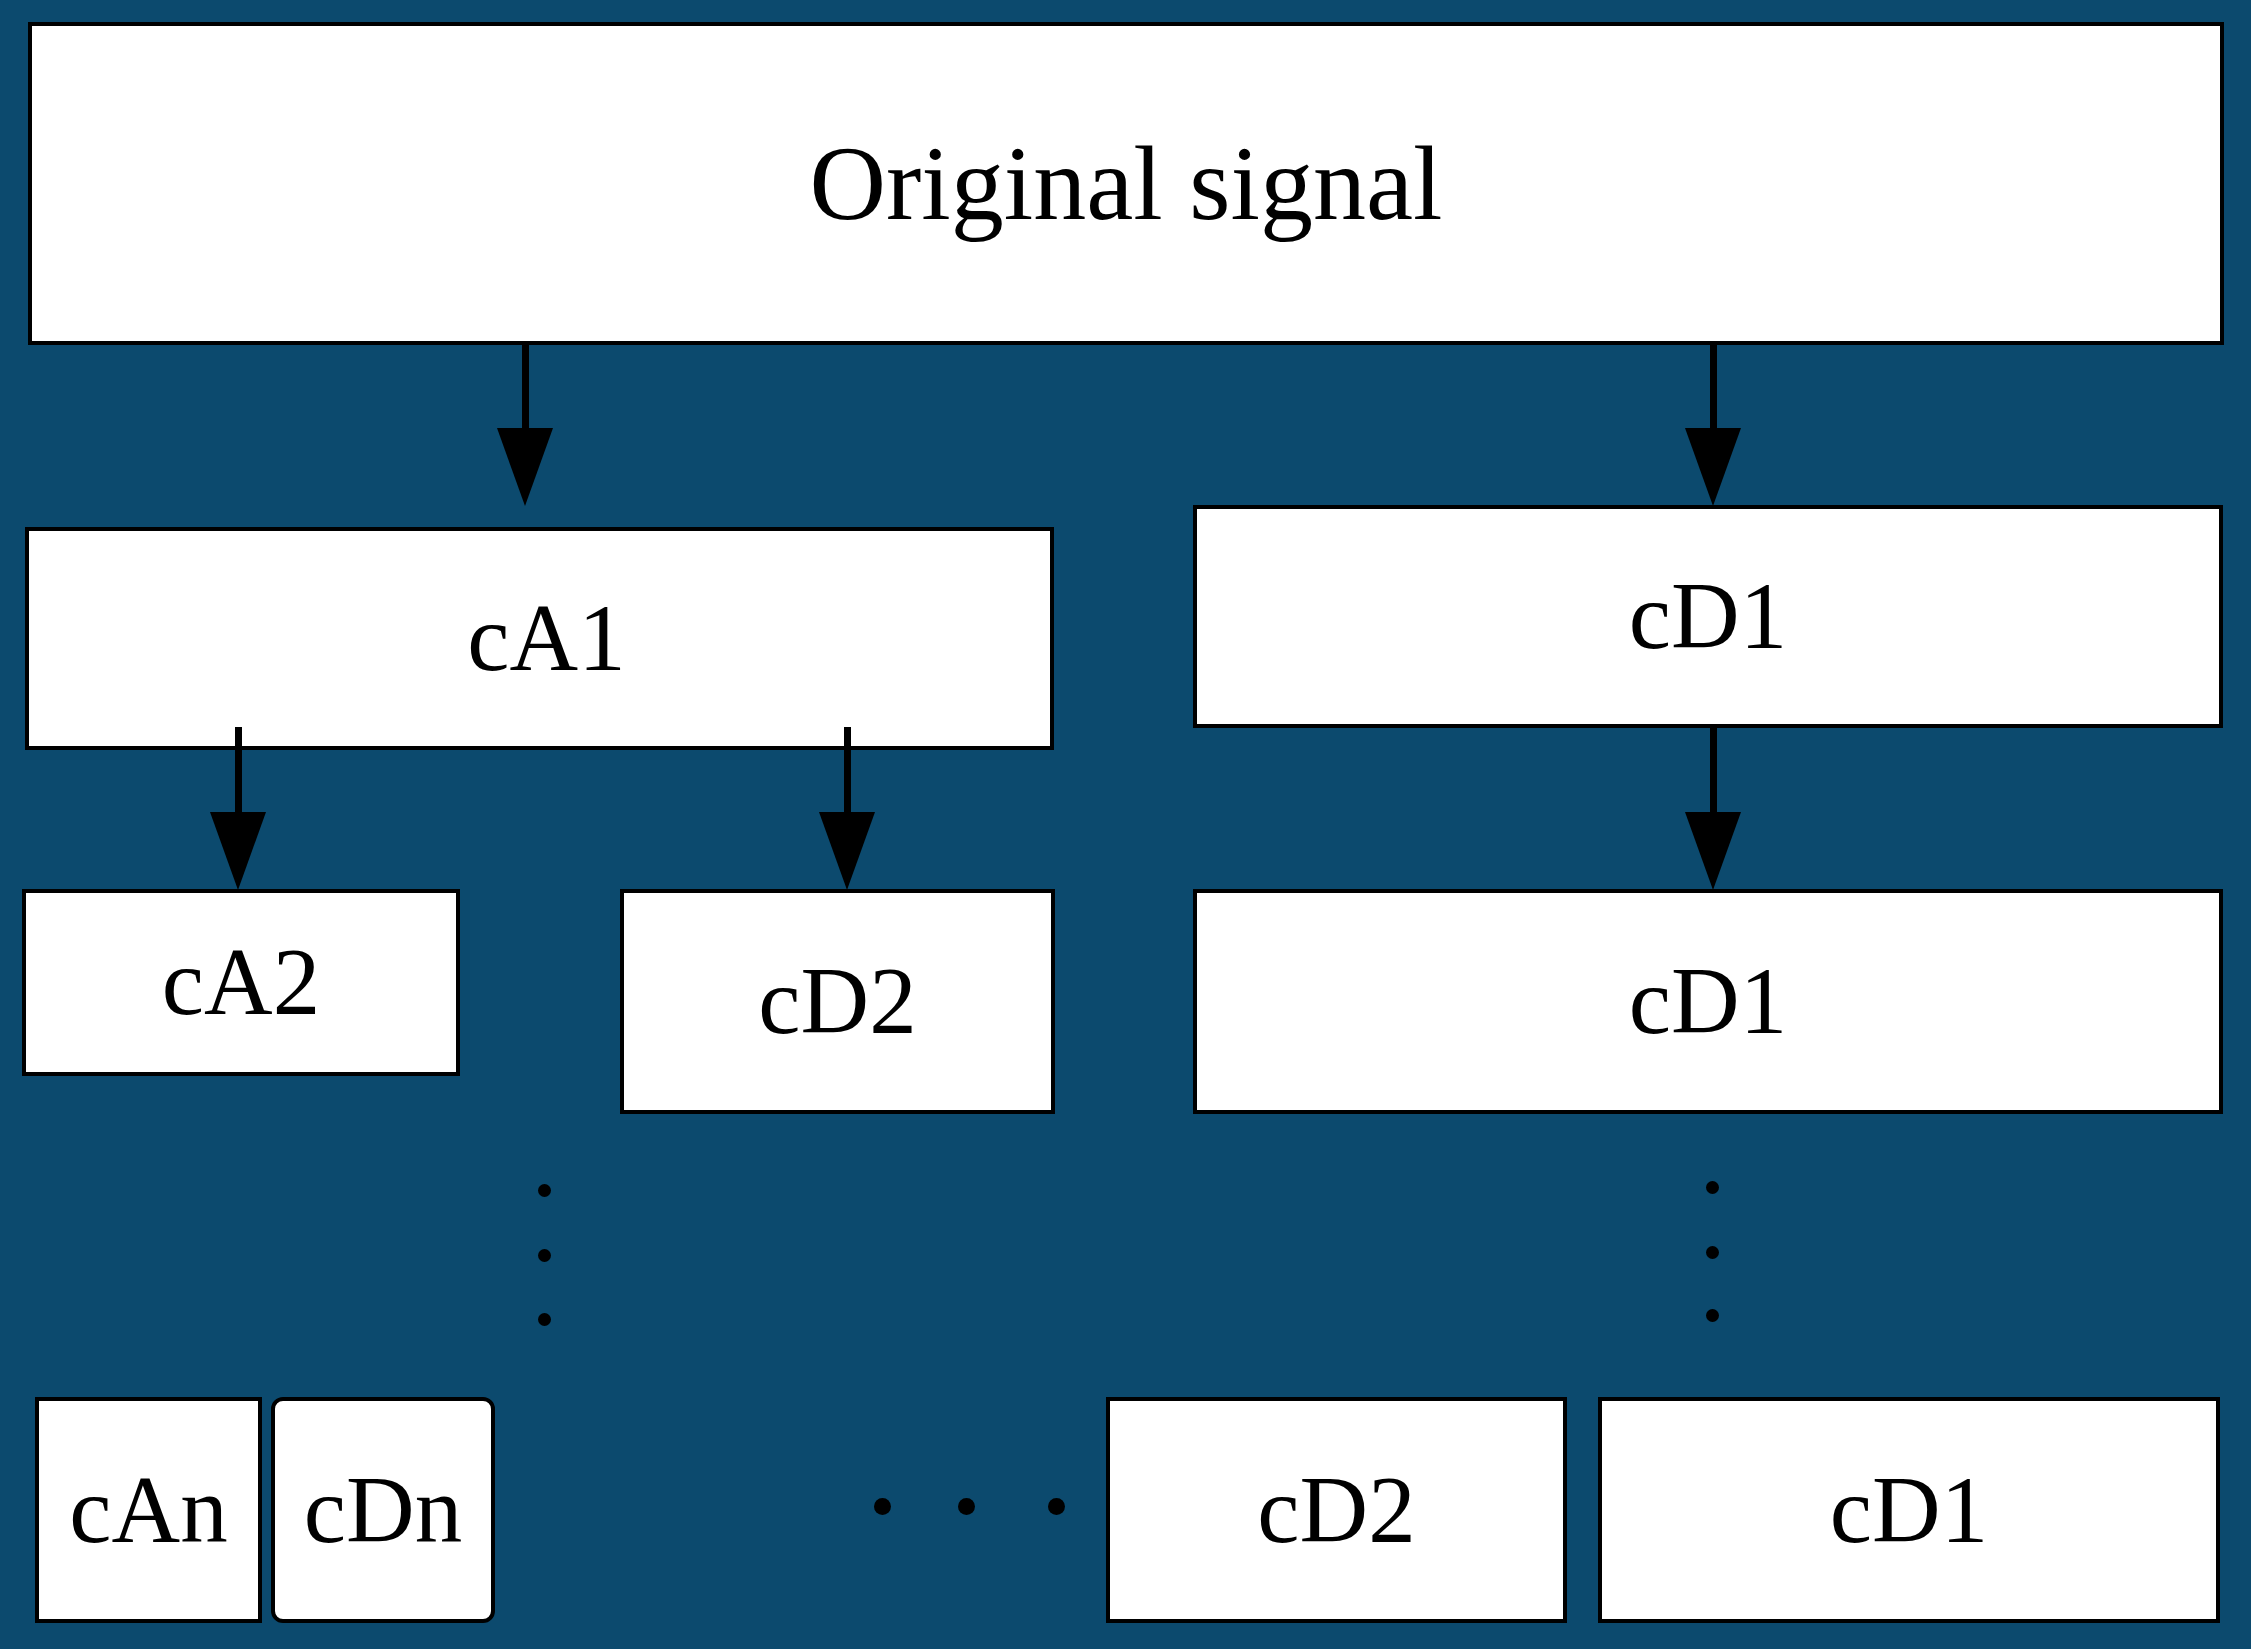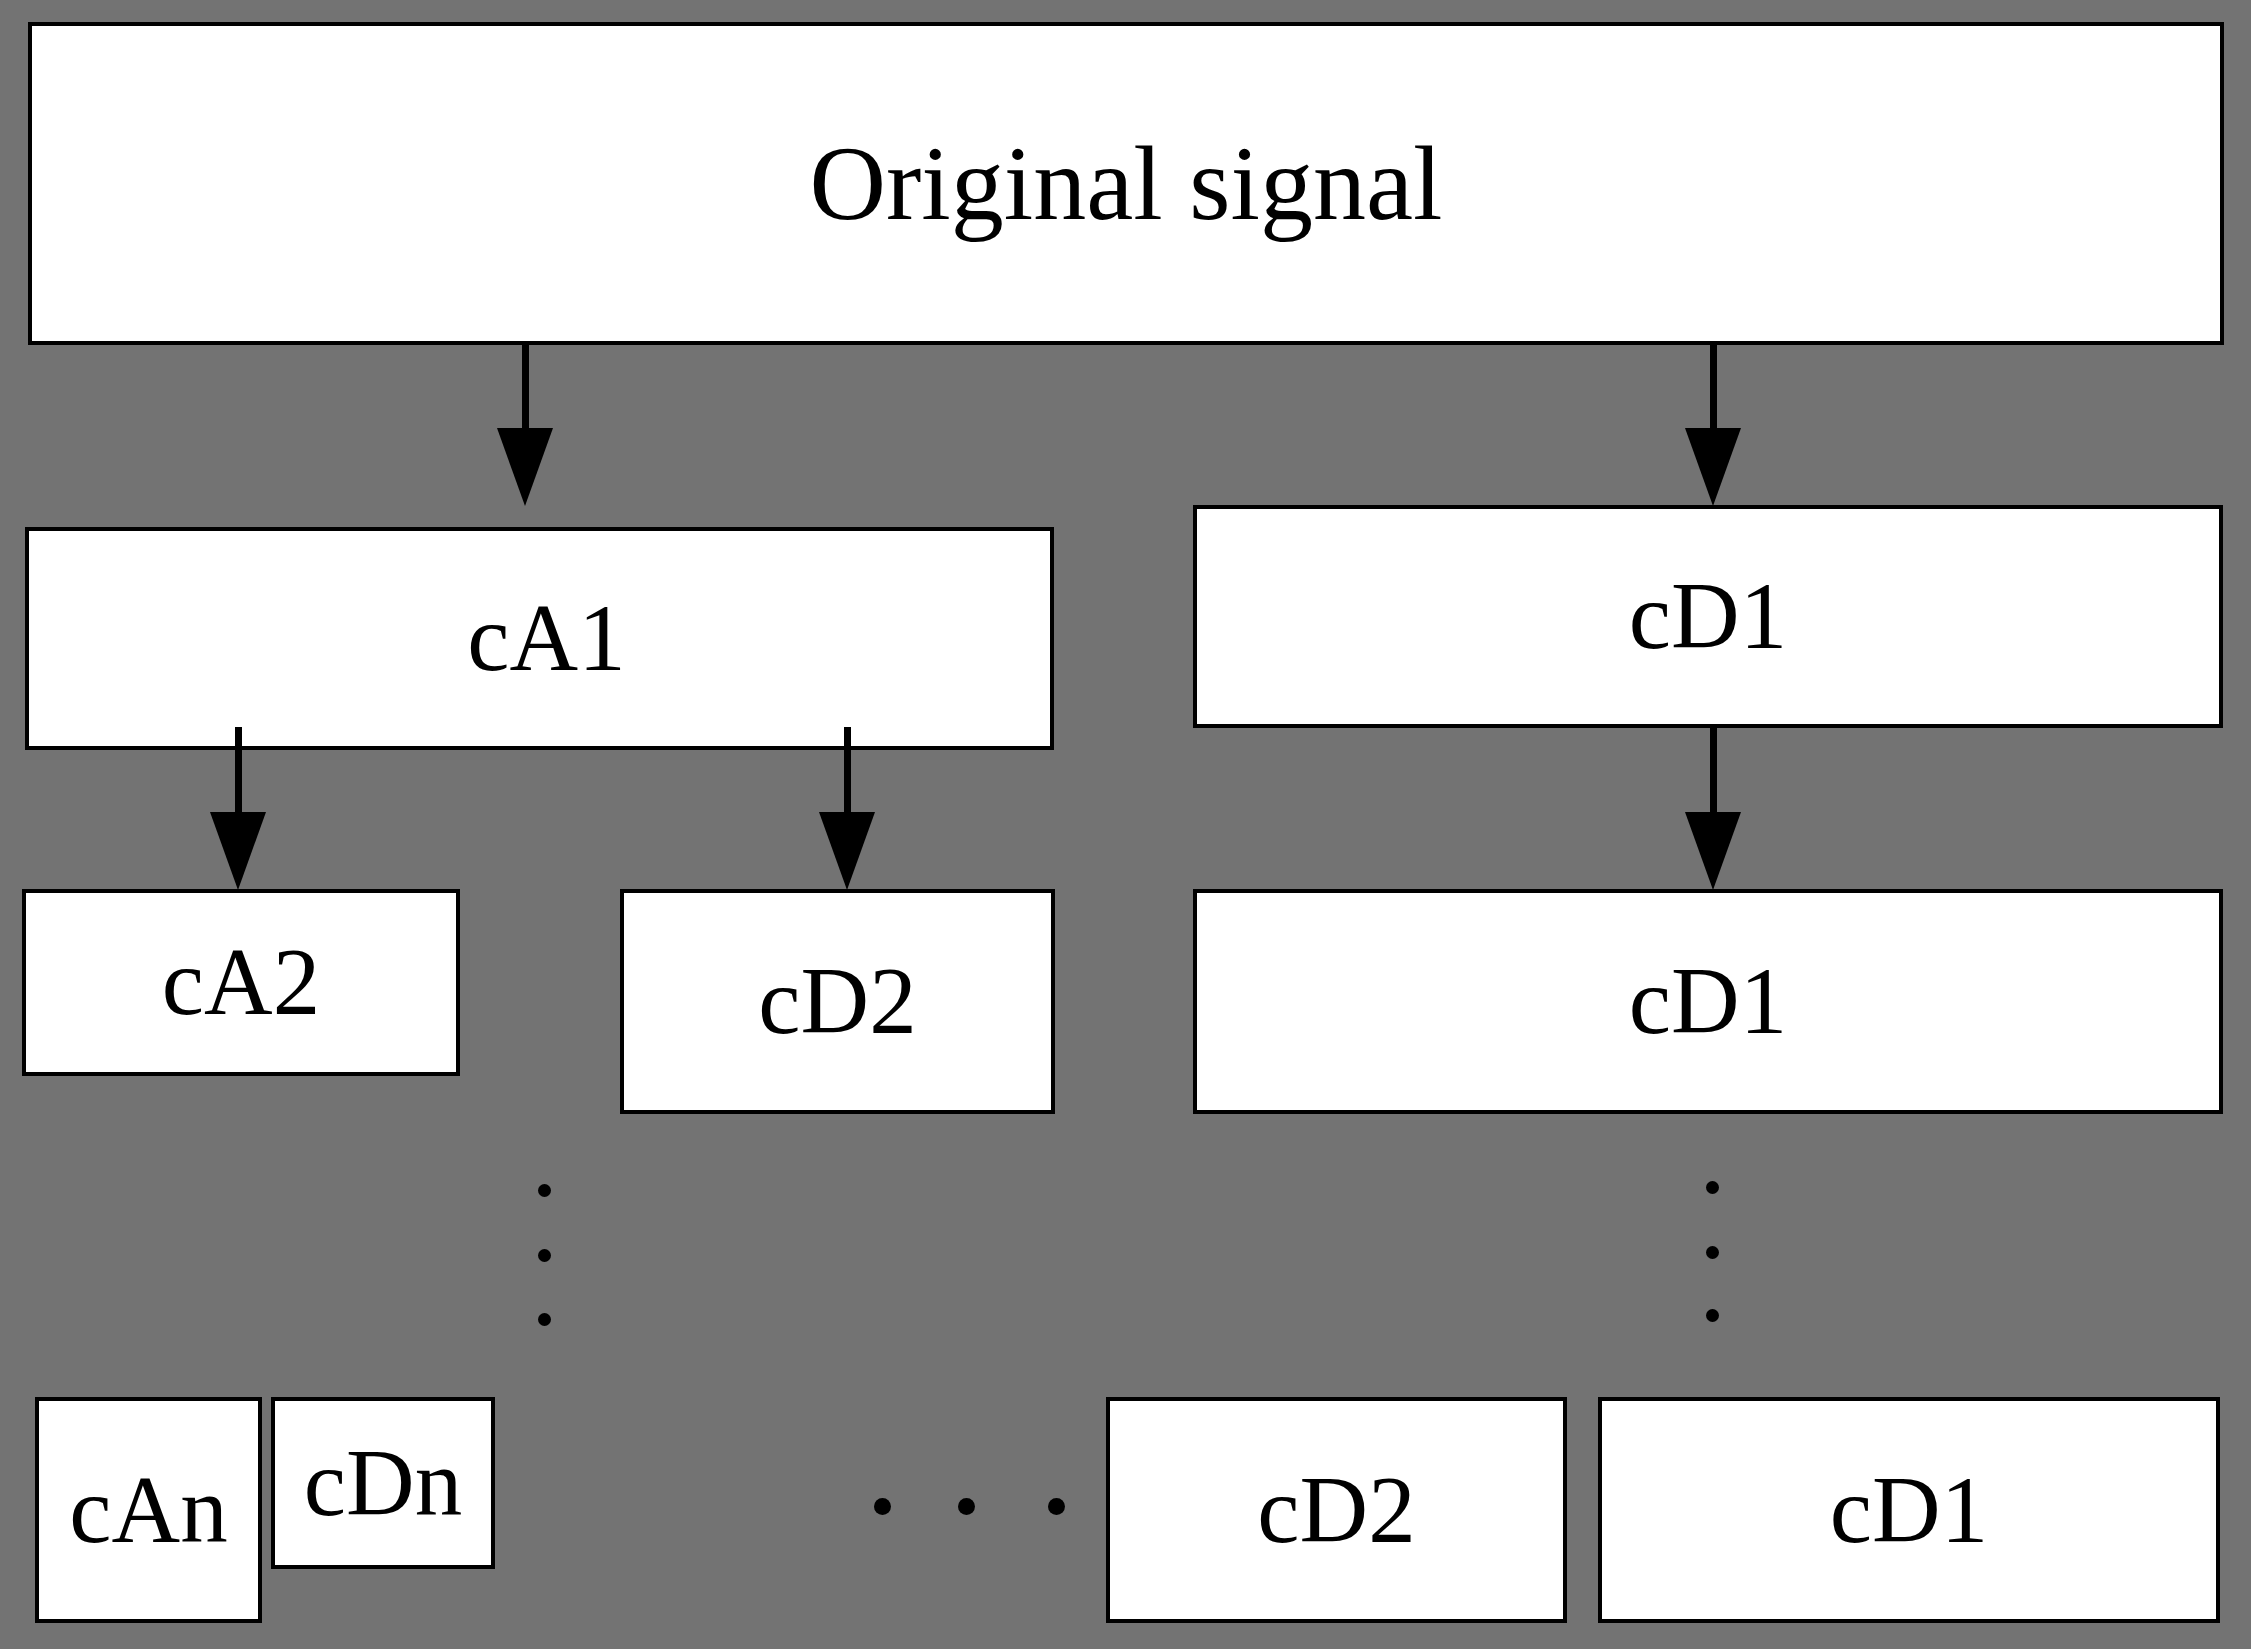--- a/index.html
+++ b/index.html
@@ -4,21 +4,21 @@
 <style>
   html, body {
     margin: 0;
     padding: 0;
     background: #ffffff;
   }
   #canvas {
     position: relative;
     width: 2251px;
     height: 1649px;
-    background: #737373;
+    background: #0c4a6e;
     font-family: "Liberation Serif", "DejaVu Serif", serif;
     color: #000000;
     overflow: hidden;
   }
   .node {
     position: absolute;
     box-sizing: border-box;
     border: 4px solid #000000;
     background: #ffffff;
     display: flex;
@@ -120,21 +120,21 @@
 
   <div>
     <div class="dot v" style="left:1706px; top:1181px;"></div>
     <div class="dot v" style="left:1706px; top:1246px;"></div>
     <div class="dot v" style="left:1706px; top:1309px;"></div>
   </div>
 
   <div class="node" style="left:22px; top:1397px; width:227px; height:226px;margin-left:13px;">
     <span class="label">cAn</span>
   </div>
-  <div class="node" style="left:271px; top:1397px; width:224px; height:172px;">
+  <div class="node" style="left:271px; top:1397px; width:224px; height:226px;border-radius:12px;">
     <span class="label">cDn</span>
   </div>
 
   <div>
     <div class="dot h" style="left:874px; top:1498px;"></div>
     <div class="dot h" style="left:958px; top:1498px;"></div>
     <div class="dot h" style="left:1048px; top:1498px;"></div>
   </div>
 
   <div class="node" style="left:1106px; top:1397px; width:461px; height:226px;">

